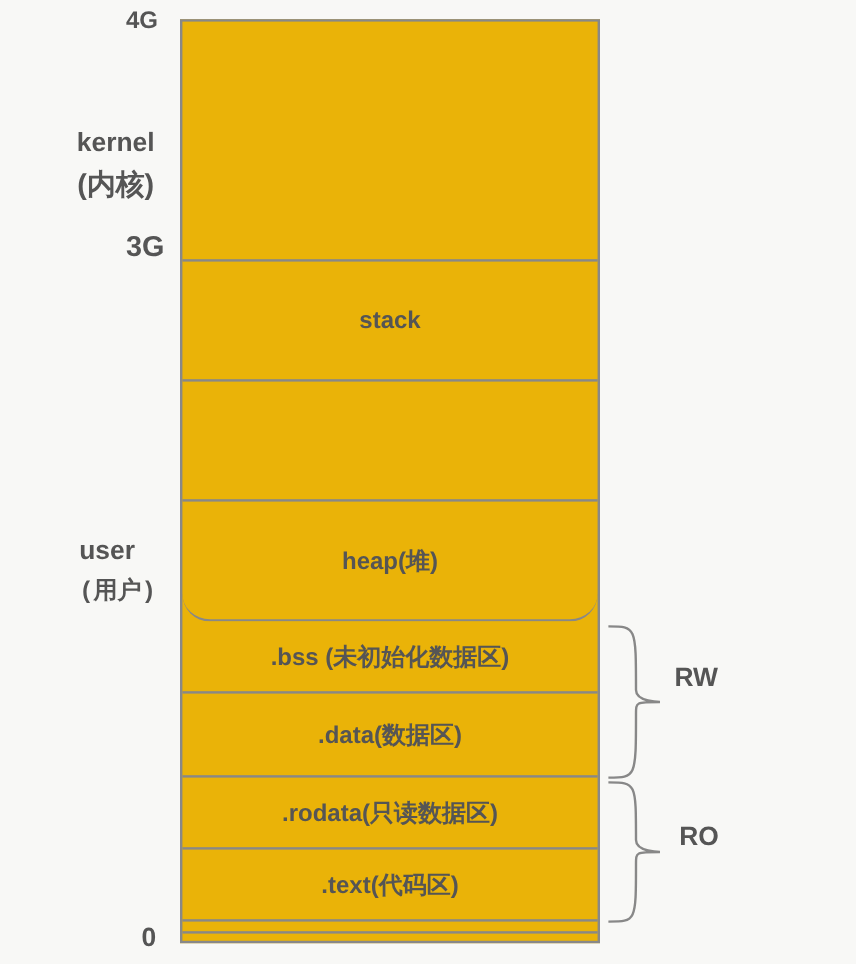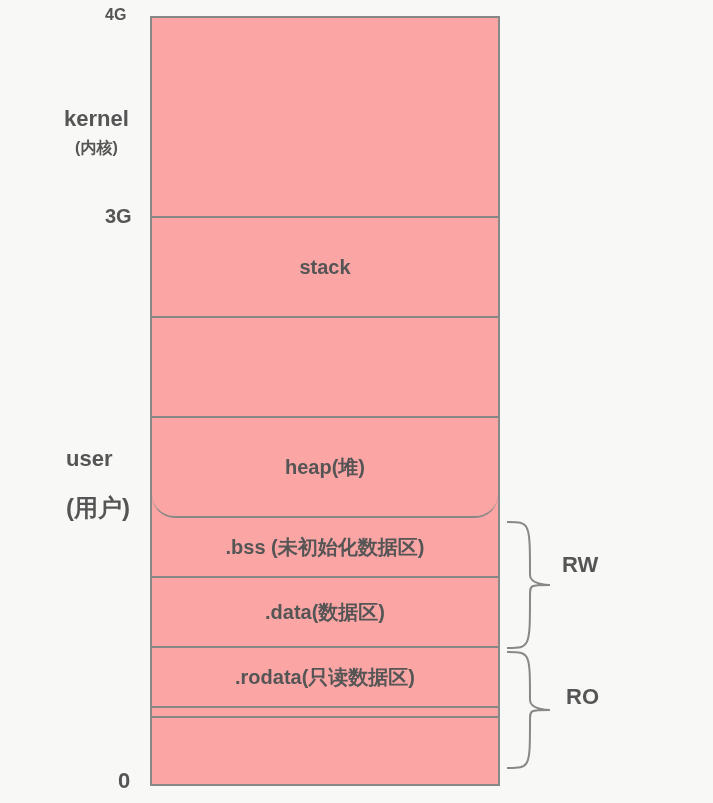--- a/index.html
+++ b/index.html
@@ -12,21 +12,21 @@
     }
     .diagram {
       position: absolute;
       left: 150px;
       top: 16px;
       width: 350px;
       height: 770px;
       border: 2px solid #888;
       display: flex;
       flex-direction: column;
-      background: #fca5a5;
+      background: #eab308;
     }
     .seg {
       border-bottom: 2px solid #888;
       display: flex;
       align-items: center;
       justify-content: center;
       font-size: 20px;
       color: #555;
       font-weight: bold;
     }
@@ -39,27 +39,27 @@
     .data   { flex: 0 0 70px; }
     .rodata { flex: 0 0 60px; text-align: center; }
     .text   { flex: 0 0 60px; }
     .thin   { flex: 0 0 10px; border-bottom: 2px solid #888; }
 
     .label {
       position: absolute;
       color: #555;
       font-weight: bold;
     }
-    .label-4g     { left: 105px; top: 6px;   font-size: 16px; }
-    .label-3g     { left: 105px; top: 205px; font-size: 20px; }
+    .label-4g     { left: 105px; top: 6px;   font-size: 20px; }
+    .label-3g     { left: 105px; top: 192px; font-size: 24px; }
     .label-0      { left: 118px; top: 768px; font-size: 22px; }
     .label-kernel { left: 64px;  top: 106px; font-size: 22px; text-align: center; }
-    .label-kernel div { margin-top: 6px; font-size: 16px; }
+    .label-kernel div { margin-top: 6px; font-size: 24px; }
     .label-user   { left: 66px;  top: 446px; font-size: 22px; text-align: left; }
-    .label-user div { margin-top: 20px; font-size: 24px; }
+    .label-user div { margin-top: 6px; font-size: 20px; font-family: Liberation Mono, monospace; }
 
     .brace {
       position: absolute;
       left: 502px;
       width: 70px;
     }
     .brace svg { display: block; }
     .brace-label {
       position: absolute;
       color: #555;
@@ -89,20 +89,21 @@
 </div>
 
 <div class="diagram">
   <div class="seg kernel"></div>
   <div class="seg stack">stack</div>
   <div class="seg gap"></div>
   <div class="seg heap">heap(堆)</div>
   <div class="seg bss">.bss (未初始化数据区)</div>
   <div class="seg data">.data(数据区)</div>
   <div class="seg rodata">.rodata(只读数据区)</div>
+  <div class="seg text">.text(代码区)</div>
   <div class="thin"></div>
 </div>
 
 <div class="brace brace-rw">
   <svg width="60" height="130" viewBox="0 0 60 130">
     <path d="M 5 2 C 28 2, 28 2, 28 55 C 28 65, 48 65, 48 65 C 28 65, 28 65, 28 75 C 28 128, 28 128, 5 128" fill="none" stroke="#888" stroke-width="2"></path>
   </svg>
 </div>
 <div class="brace-label label-rw">RW</div>
 

